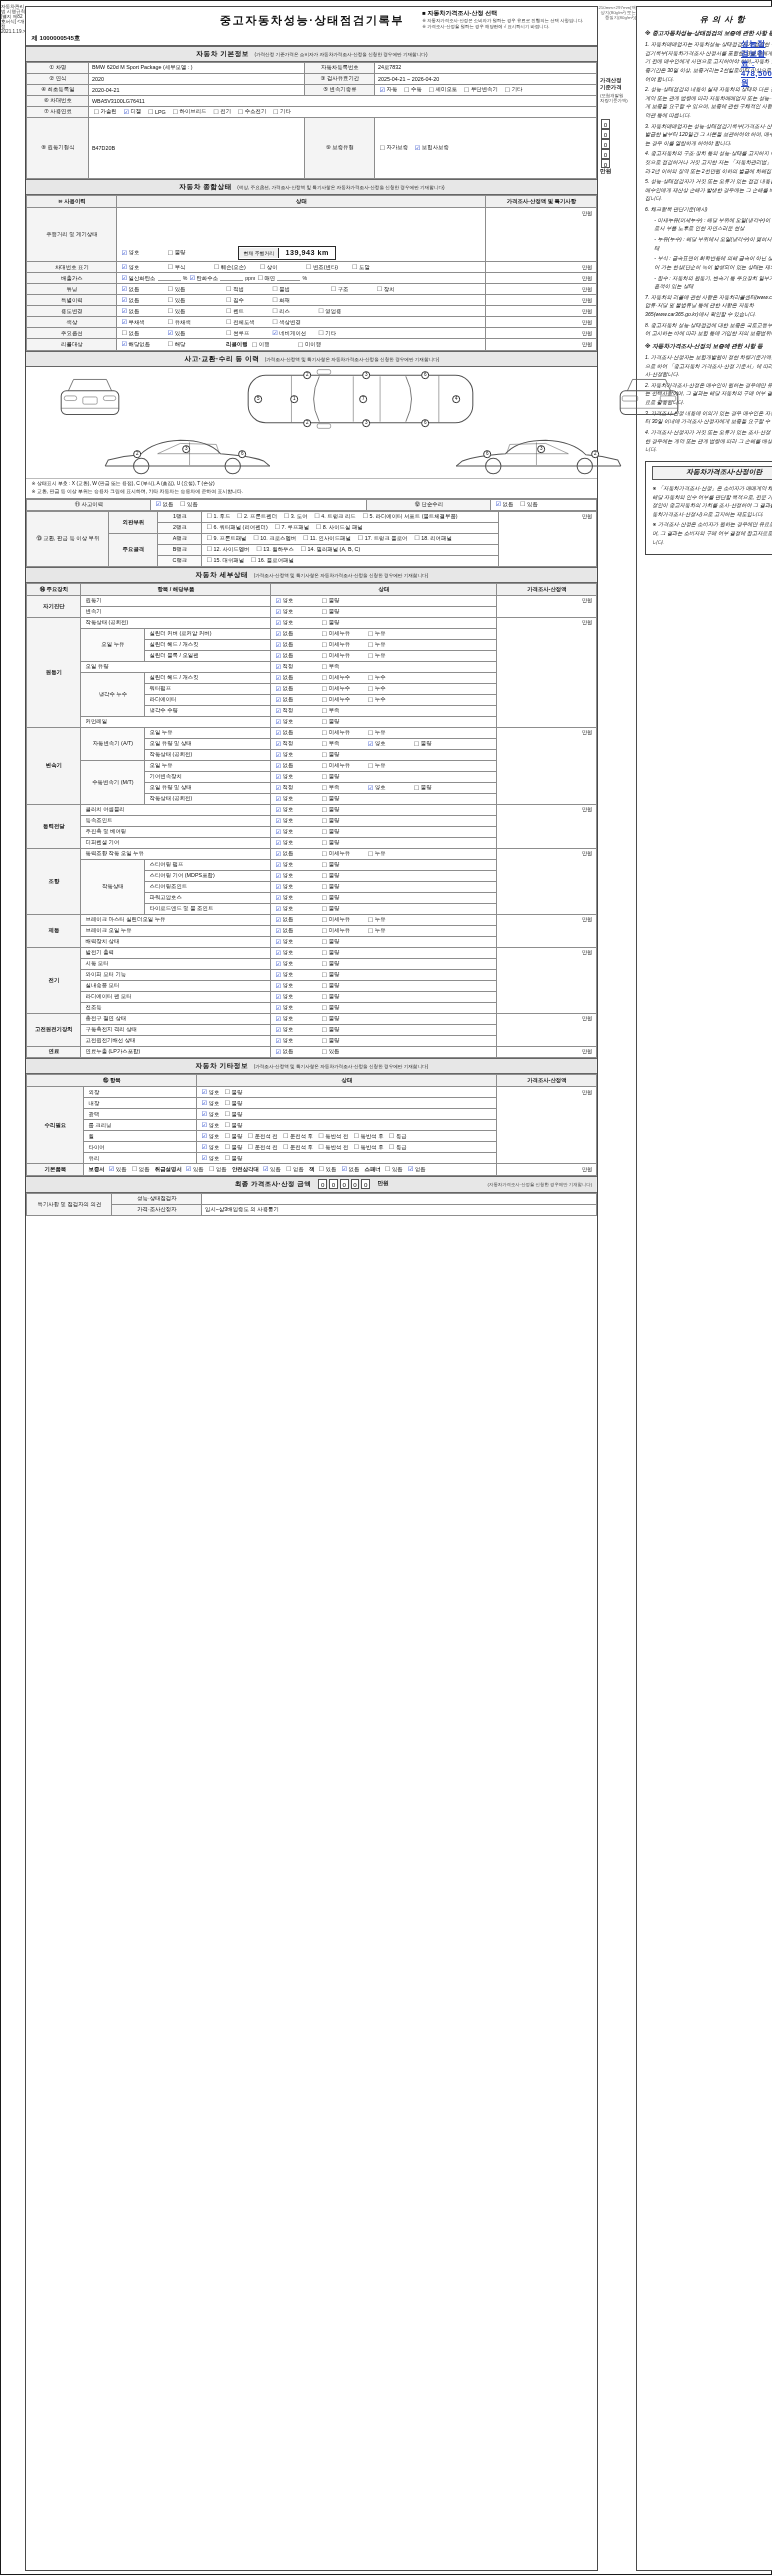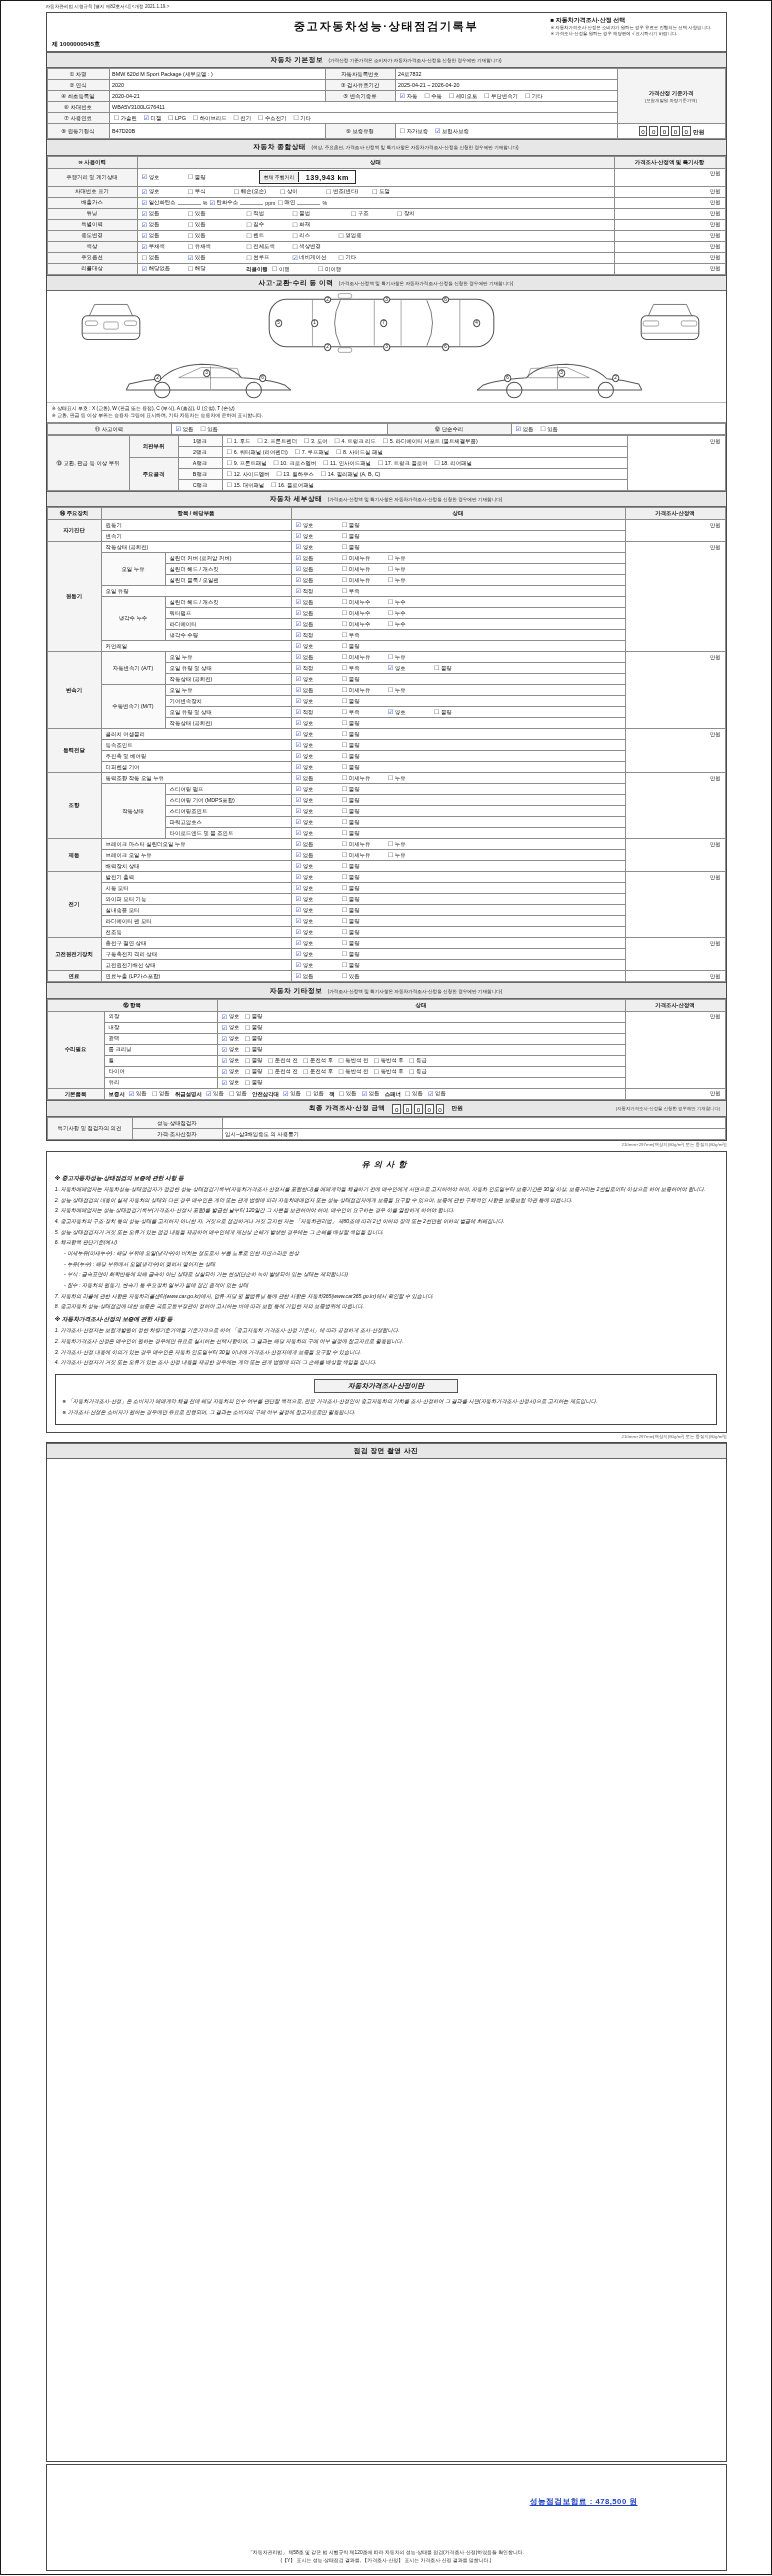--- a/index.html
+++ b/index.html
@@ -1,18 +1,18 @@
 <!DOCTYPE html>
 <html style="font-size:8.2px"><head>
 <meta charset="utf-8">
 <style>
 *{margin:0;padding:0;box-sizing:border-box;}
 html,body{background:#ffffff;}
 body{width:773px;height:2576px;font-family:"Liberation Sans","DejaVu Sans",sans-serif;color:#111;}
-.canvas{width:772px;height:2575px;border:0.5px solid #1a1a1a;display:flex;flex-direction:column;padding:2.6px 0 3.1px;background:#fff;}
+.canvas{width:772px;height:2575px;border:0.5px solid #1a1a1a;display:flex;flex-direction:row;padding:2.6px 0 3.1px;background:#fff;}
 .top-note{width:681px;margin:0 auto 1.5px;font-size:4.6px;color:#333;}
 .block{width:681px;margin:2.1px auto 0;border:1px solid #4a4a4a;background:#fff;}
 .paper-note{width:681px;margin:1px auto 1px;font-size:4.4px;color:#666;text-align:right;}
 .form-header{position:relative;height:39px;border-bottom:0.5px solid #666;}
 .main-title{position:absolute;left:0;right:0;top:6.2px;text-align:center;font-size:11.3px;font-weight:bold;letter-spacing:1.5px;}
 .sel{position:absolute;right:4.1px;top:2.6px;width:171px;text-align:left;}
 .sel-title{font-size:6px;font-weight:bold;}
 .sel-note{font-size:4.4px;color:#333;line-height:1.35;}
 .doc-no{position:absolute;left:5.2px;bottom:2.1px;font-size:6.2px;font-weight:bold;}
 .secbar{background:#e7e7e7;border-top:0.5px solid #666;border-bottom:0.5px solid #666;text-align:center;padding:2.1px 0;}
@@ -32,21 +32,21 @@
 .opt{display:inline-flex;align-items:center;margin-right:7.2px;white-space:nowrap;font-size:5.4px;}
 #detail-table .opt,#overall-table .opt,#misc-table .opt{min-width:44px;margin-right:2.1px;}
 #misc-table .opt.narrow{min-width:0;margin-right:5.2px;}
 #repair-table .opt,#accident-table .opt,#basic-table .opt{min-width:0;margin-right:6.7px;}
 .cb{margin-right:1.5px;font-size:6.2px;color:#555;line-height:1;}
 .cb.on{color:#2443c8;}
 .plain-lb{font-weight:bold;margin-right:4.1px;font-size:5.4px;white-space:nowrap;}
 .seg{margin-right:12.4px;display:inline-flex;align-items:center;flex-wrap:wrap;}
 .blank{display:inline-block;width:23px;border-bottom:0.5px solid #999;height:5.2px;margin:0 2.1px;}
 .unit{font-size:5.2px;color:#222;}
-.mbox{display:inline-flex;align-items:center;border:1px solid #2a2a2a;background:#fff;margin-left:12.4px;}
+.mbox{display:inline-flex;align-items:center;border:1px solid #2a2a2a;background:#fff;margin-left:12.4px;margin-top:36px;}
 .mbox-l{font-size:4.9px;padding:2.1px 4.1px;background:#efefef;border-right:0.5px solid #2a2a2a;}
 .mbox-v{font-size:7.2px;font-weight:bold;padding:1.5px 6.2px;letter-spacing:0.5px;}
 .digit{display:inline-block;width:8.8px;height:9.8px;border:0.5px solid #555;margin:0 1px;text-align:center;font-size:6.2px;line-height:9.8px;background:#fff;}
 .final-row{display:flex;align-items:center;justify-content:center;gap:6.2px;background:#e7e7e7;border-top:0.5px solid #666;border-bottom:0.5px solid #666;padding:2.6px 0;position:relative;}
 .final-label{font-size:6.4px;font-weight:bold;letter-spacing:0.5px;}
 .final-unit{font-size:5.7px;font-weight:bold;}
 .final-note{position:absolute;right:5.2px;font-size:4.4px;color:#444;}
 .diagram-wrap{border-bottom:0.5px solid #8d8d8d;}
 .diagram{position:relative;height:111px;}
 .legend{padding:1.5px 5.2px 2.1px;border-top:0.5px solid #bbb;font-size:4.9px;line-height:1.55;}

